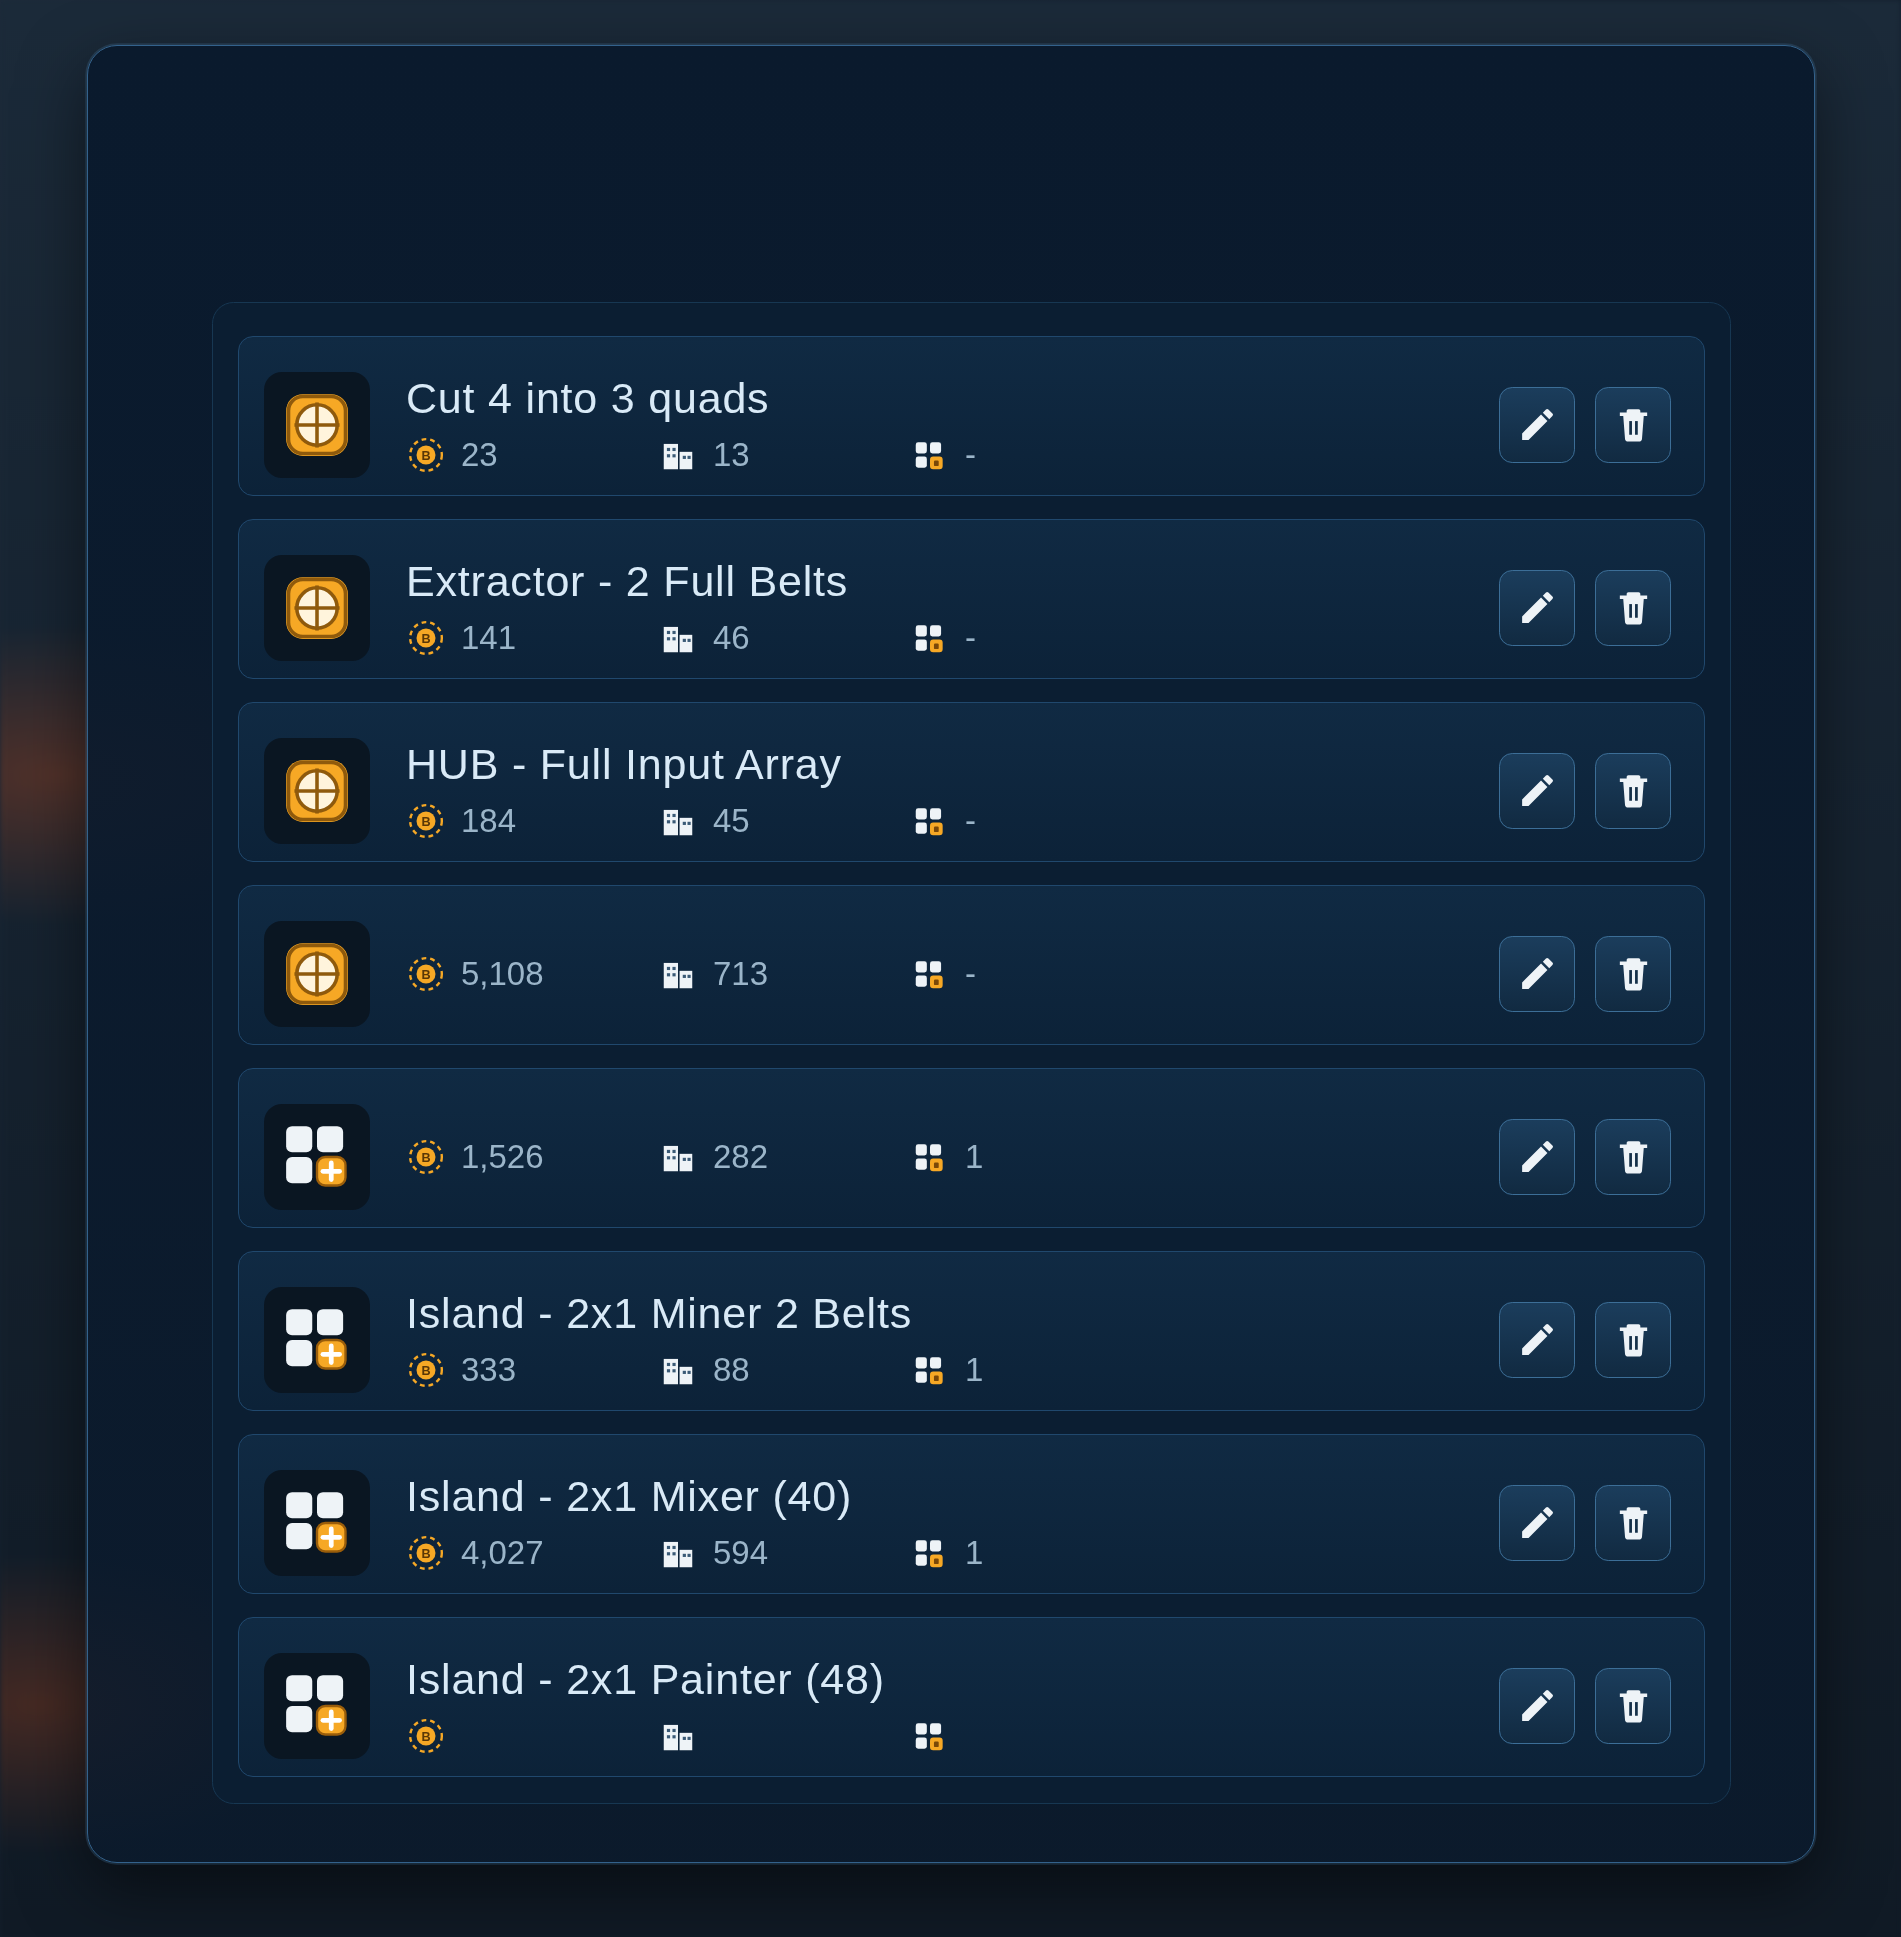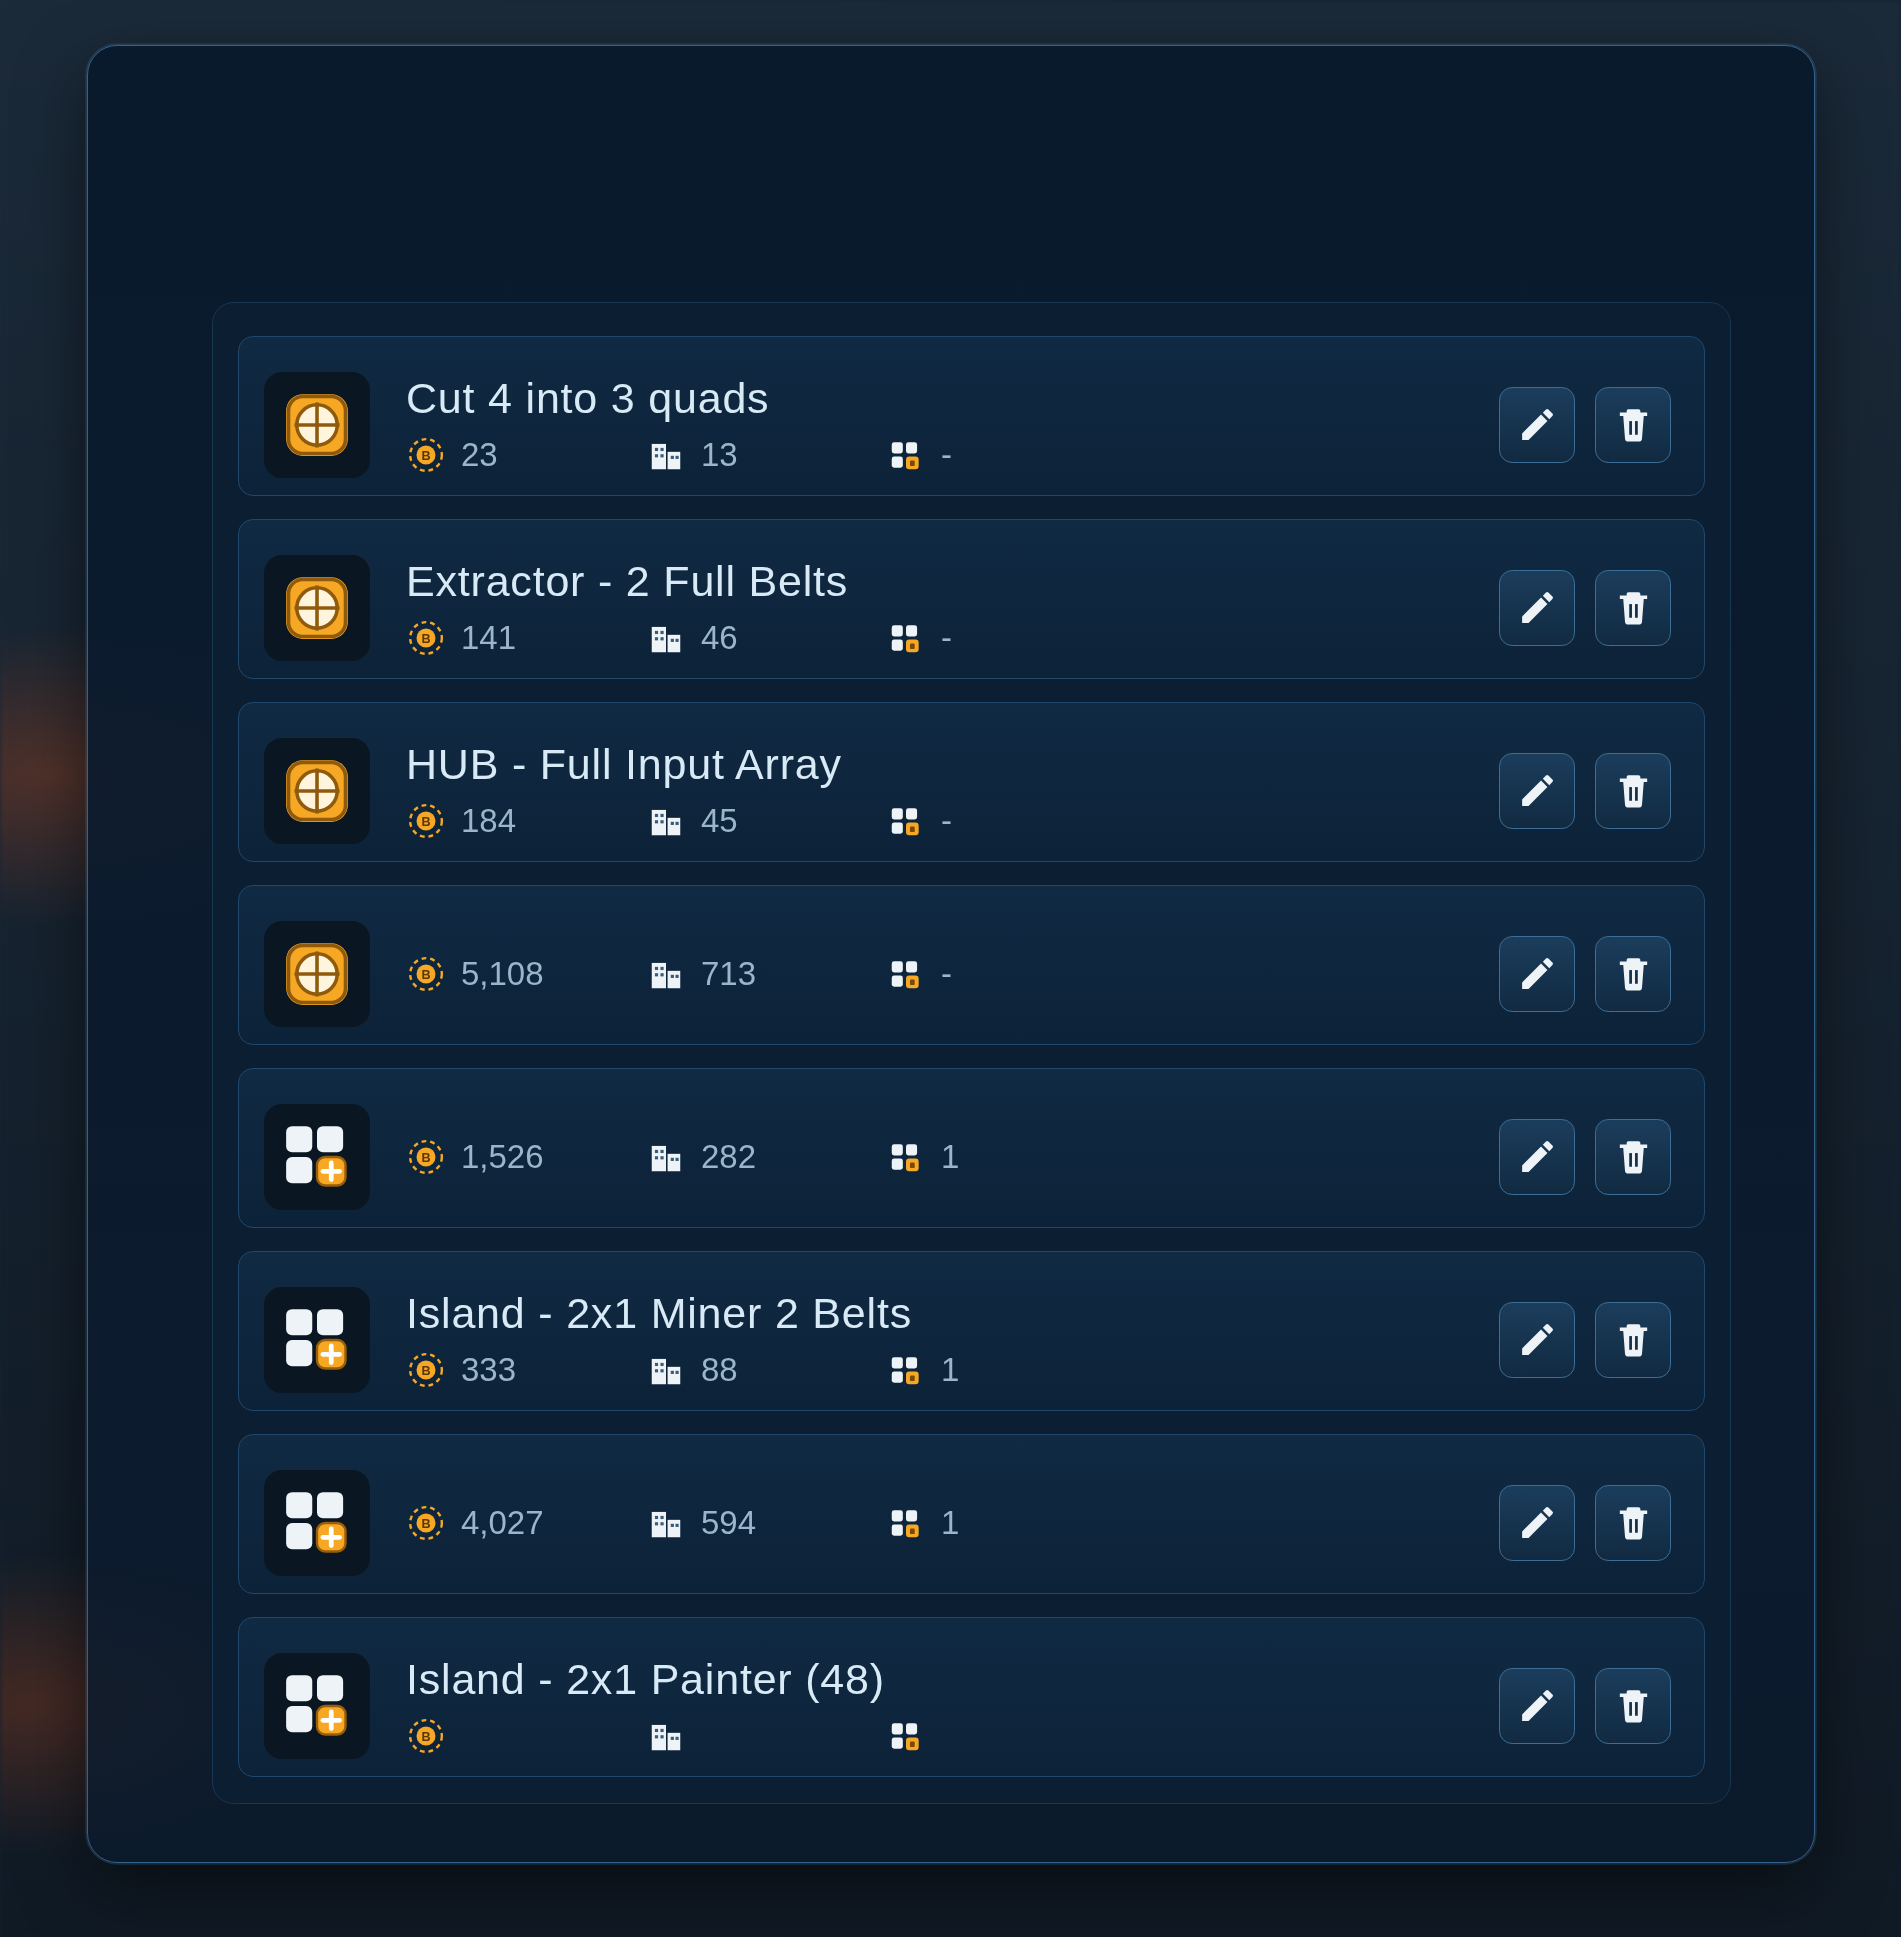--- a/index.html
+++ b/index.html
@@ -132,21 +132,21 @@
     gap: 11.6px;
   }
   .row-name {
     font-size: 43px;
     color: var(--text);
     font-weight: 300;
     letter-spacing: 0.8px;
   }
   .row-stats {
     display: flex;
-    gap: 0;
+    gap: 12px;
     align-items: center;
     font-size: 33px;
     color: var(--text-dim);
   }
   .stat {
     display: flex;
     align-items: center;
     gap: 15px;
     width: 240px;
   }
@@ -465,20 +465,21 @@
       </div>
     </div>
   </div>
         <div class="row">
     <div class="row-icon-box">
       <svg viewBox="0 0 92 92" width="76" height="76">
               <use href="#ico-island"></use>
             </svg>
     </div>
     <div class="row-body">
+      <div class="row-name">Island - 2x1 Mixer (40)</div>
       <div class="row-stats">
         <div class="stat">
           <span class="sicon">
                   <svg viewBox="0 0 46 46" width="38" height="38">
                     <use href="#ico-cost"></use>
                   </svg>
                 </span>
           <span>4,027</span>
         </div>
         <div class="stat">

